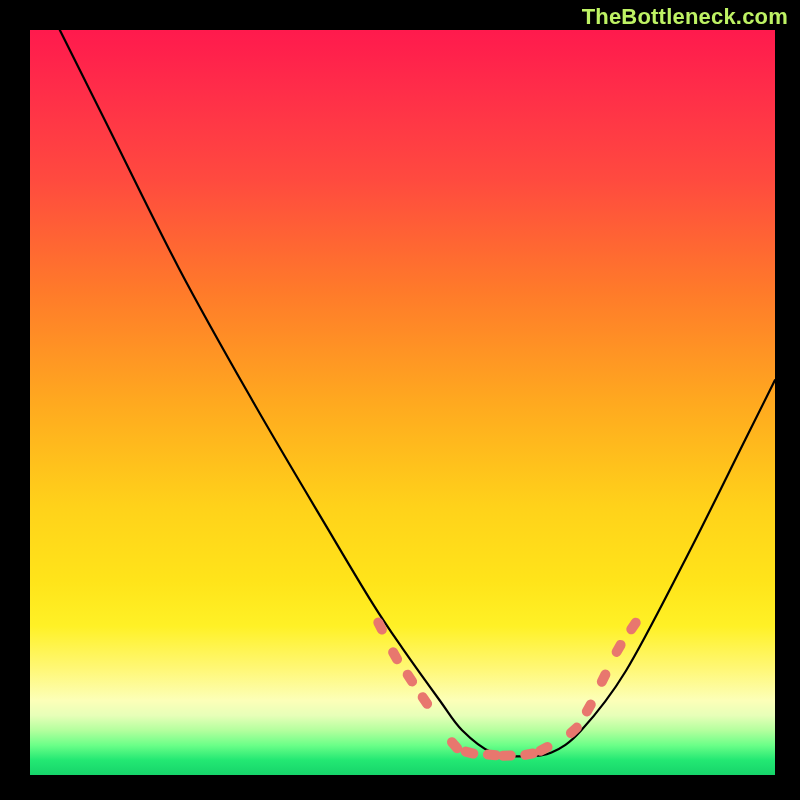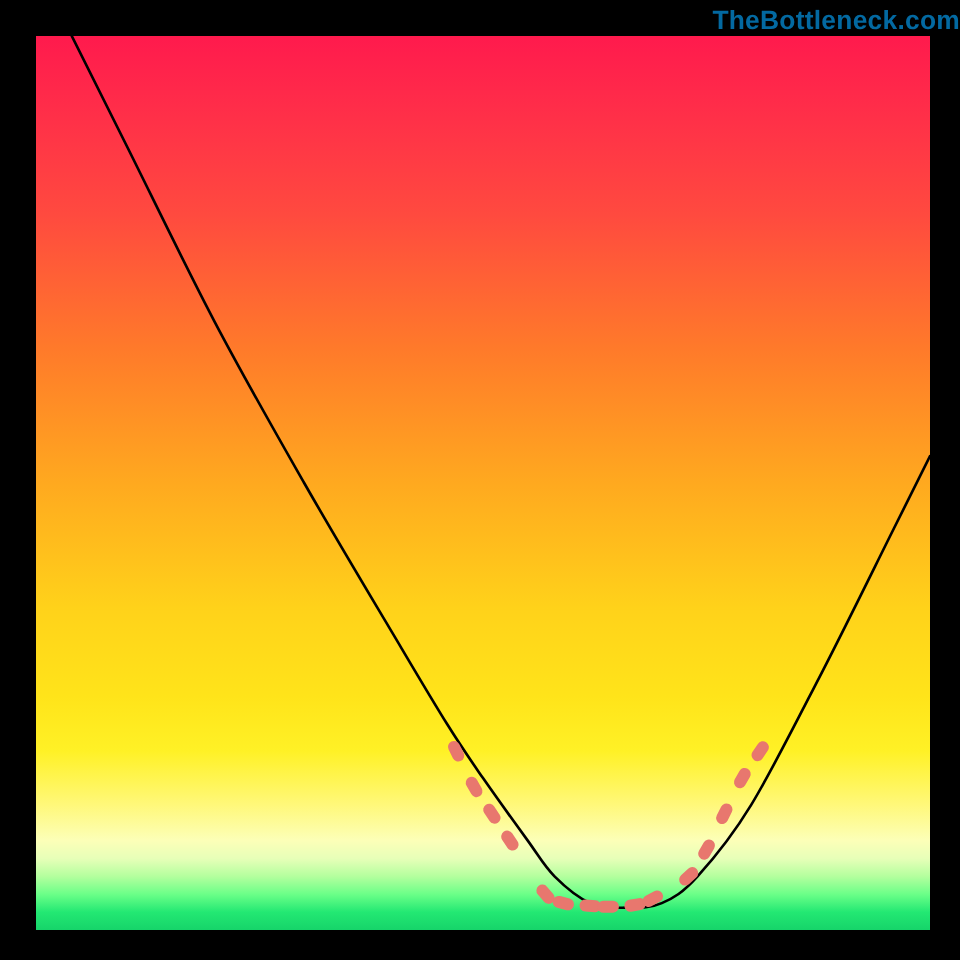--- a/index.html
+++ b/index.html
@@ -13,22 +13,22 @@
   }
   .frame {
     position: relative;
     width: 800px;
     height: 800px;
     background: #000;
   }
   .watermark {
     position: absolute;
     top: 4px;
-    right: 0;
-    color: #0369a1;
+    right: 12px;
+    color: #bef264;
     font-size: 22px;
     font-weight: 600;
     letter-spacing: 0.2px;
     z-index: 50;
   }
   .plot-area {
     position: absolute;
     left: 30px;
     top: 30px;
     width: 745px;

